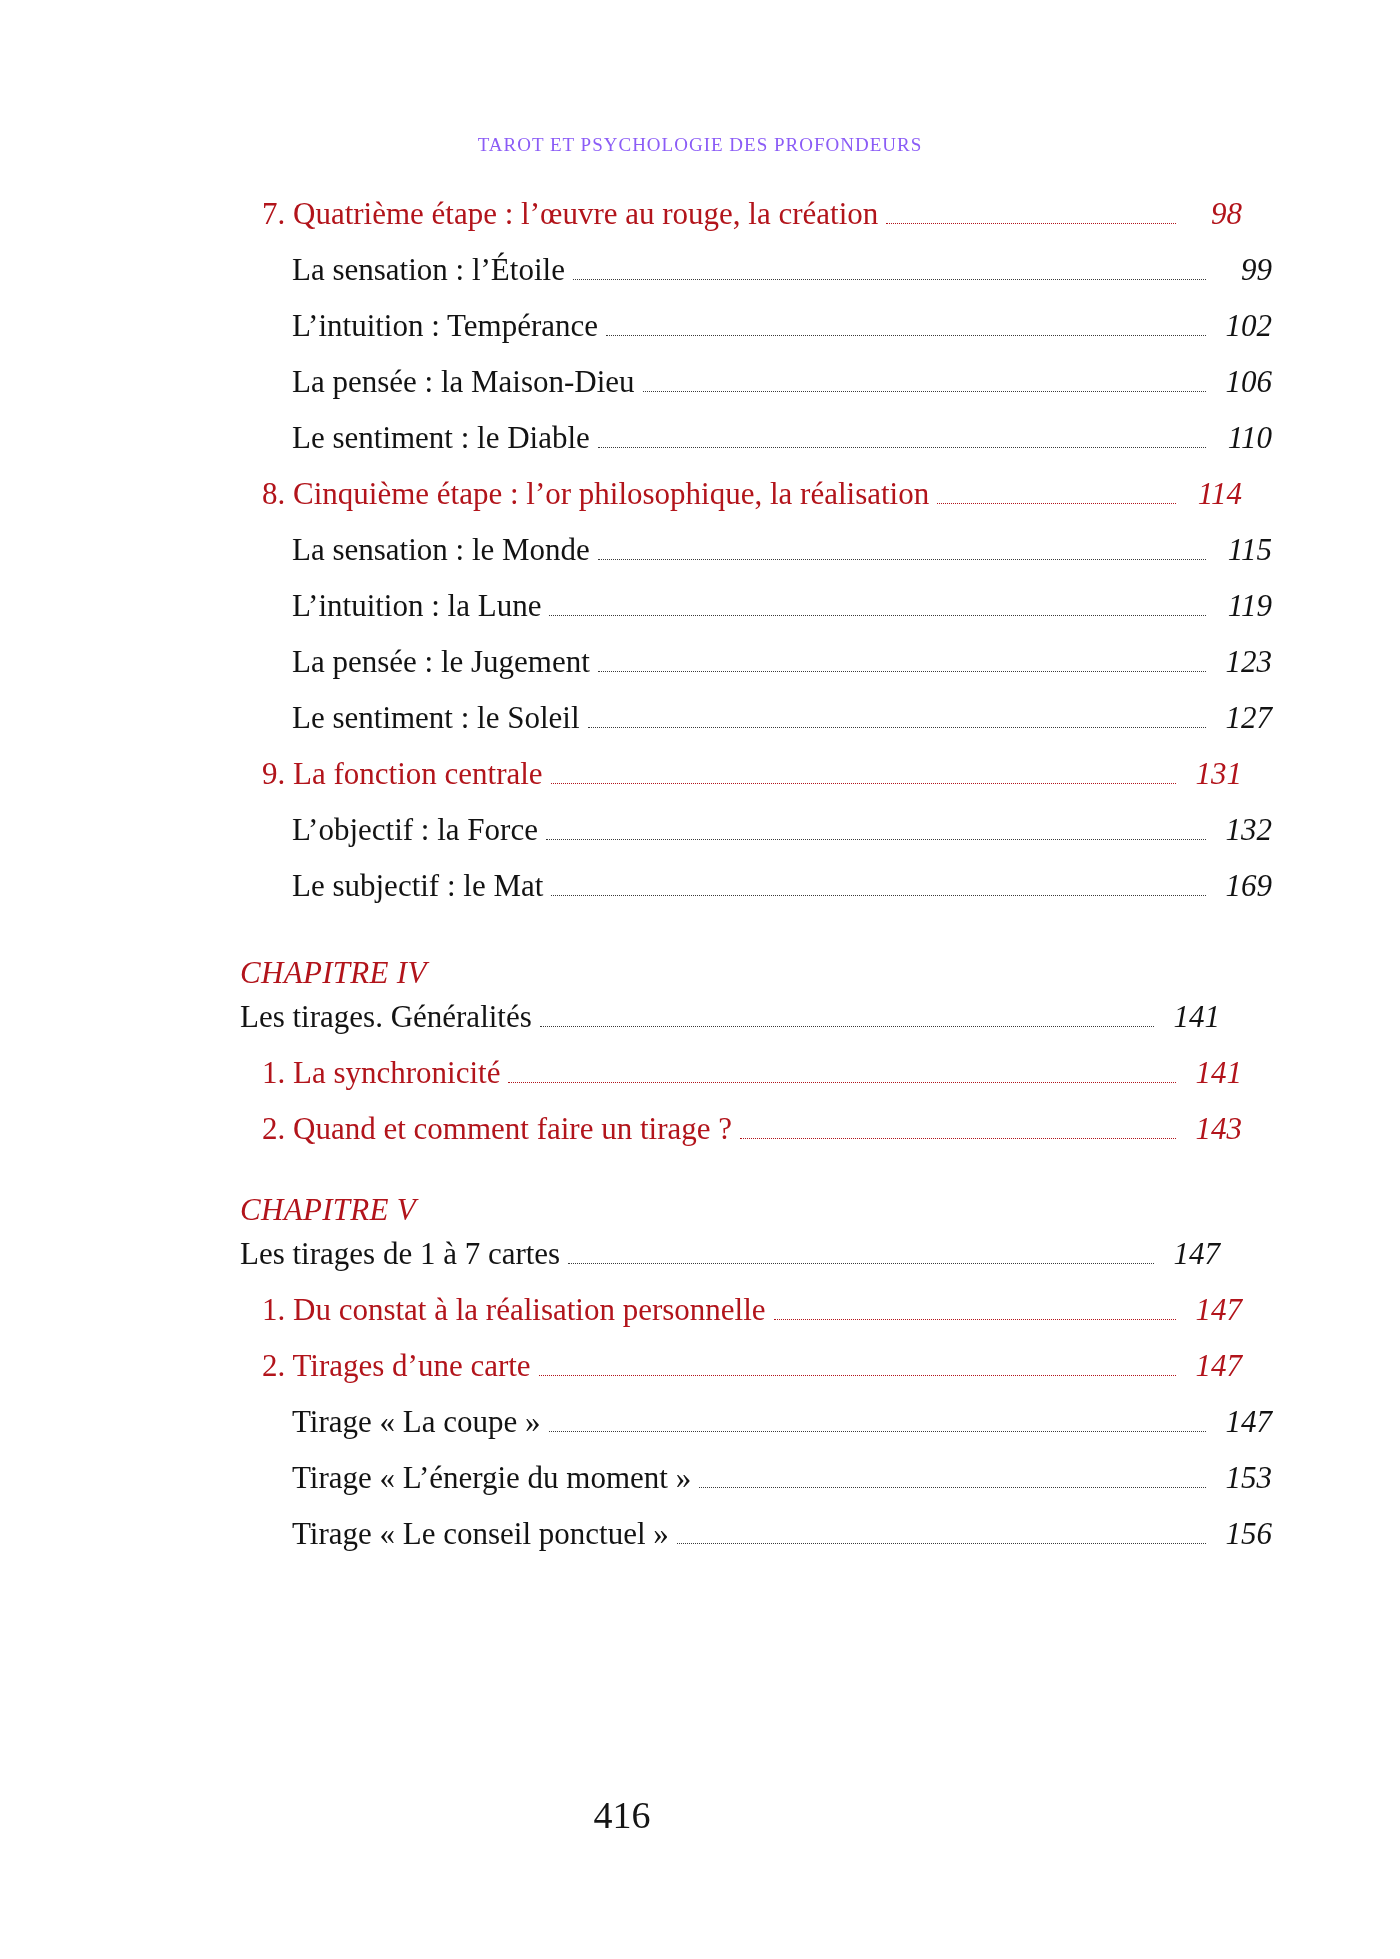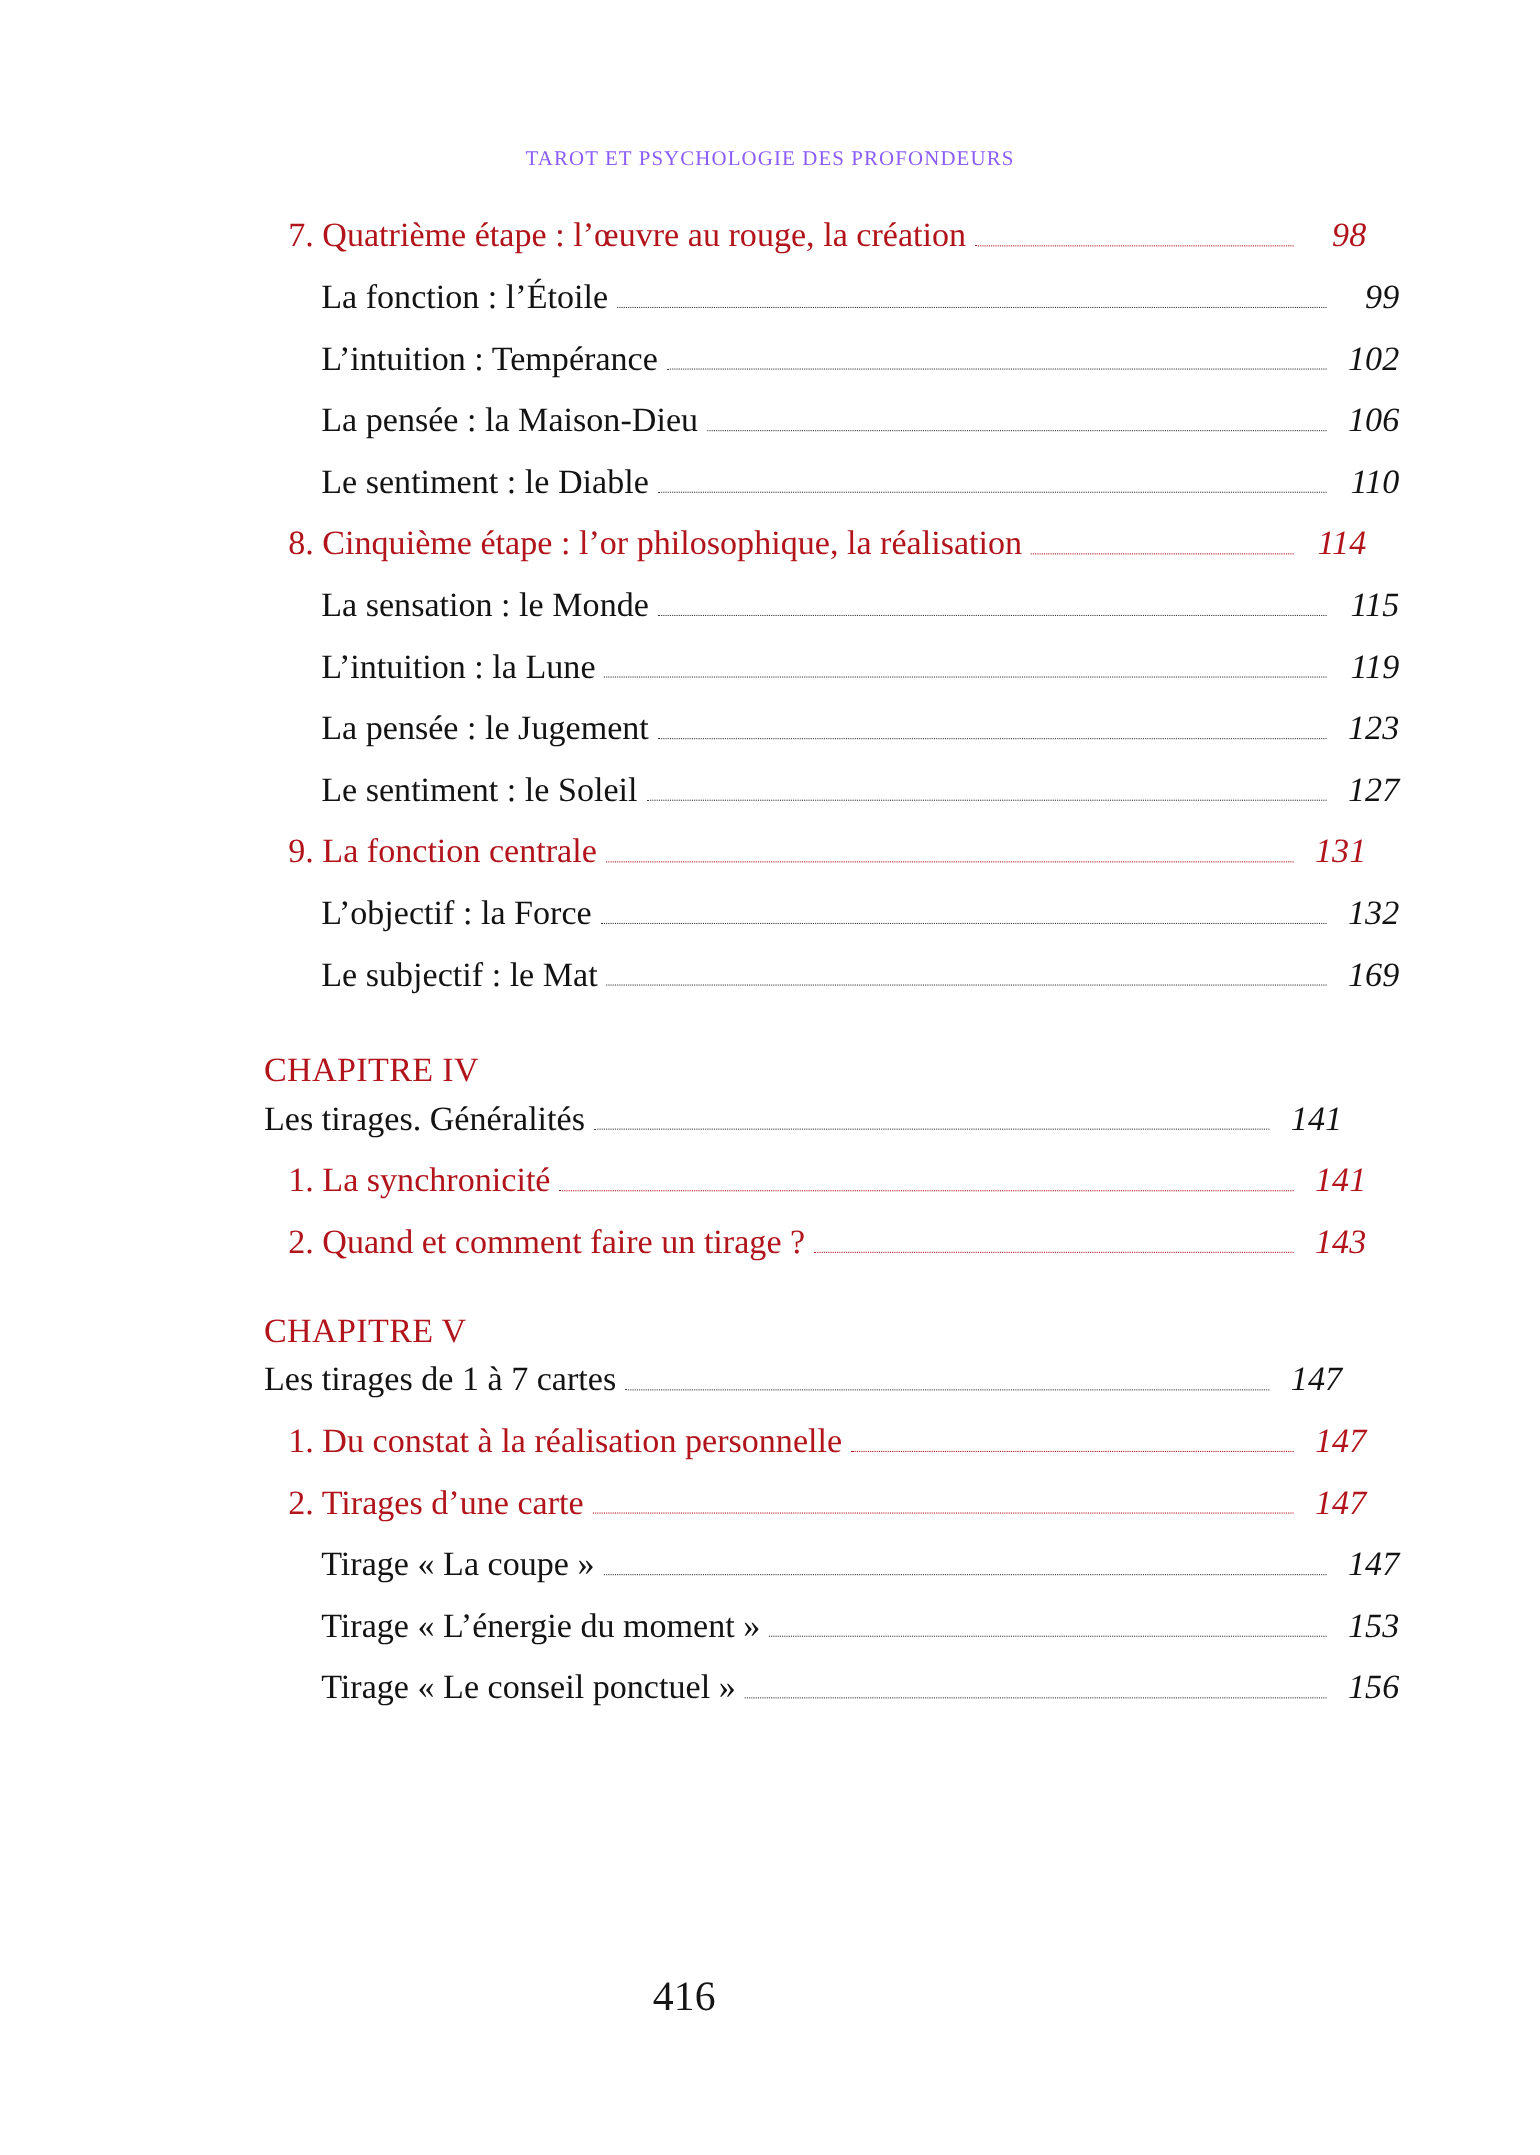--- a/index.html
+++ b/index.html
@@ -81,20 +81,21 @@
   .red .label, .red .page-num { color: #b2141b; }
   .dark .label, .dark .page-num { color: #131313; }
   .red .dots { border-bottom-color: #b2141b; }
 
   .chapter-head {
     font-size: 31px;
     color: #b2141b;
     margin-top: 44px;
     margin-bottom: 8px;
     letter-spacing: 0.3px;
+    font-style: italic;
   }
   .chapter-head.first { margin-top: 50px; }
 
   .gap-before { margin-top: 8px; justify-content: flex-end; }
 
   .folio {
     position: absolute;
     bottom: 122px;
     left: 0;
     width: 1244px;
@@ -112,21 +113,21 @@
 
   <div class="toc">
 
     <div>
       <div class="entry lvl-num red">
         <span class="label">7. Quatrième étape : l’œuvre au rouge, la création</span>
         <span class="dots"></span>
         <span class="page-num">98</span>
       </div>
       <div class="entry lvl-sub dark">
-        <span class="label">La fonction : l’Étoile</span>
+        <span class="label">La sensation : l’Étoile</span>
         <span class="dots"></span>
         <span class="page-num">99</span>
       </div>
       <div class="entry lvl-sub dark">
         <span class="label">L’intuition : Tempérance</span>
         <span class="dots"></span>
         <span class="page-num">102</span>
       </div>
       <div class="entry lvl-sub dark">
         <span class="label">La pensée : la Maison-Dieu</span>

